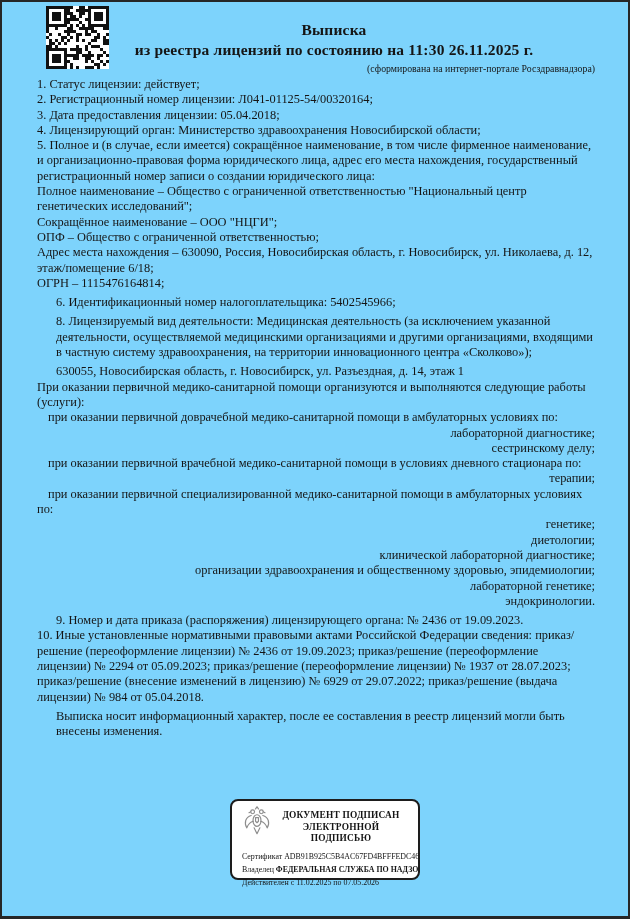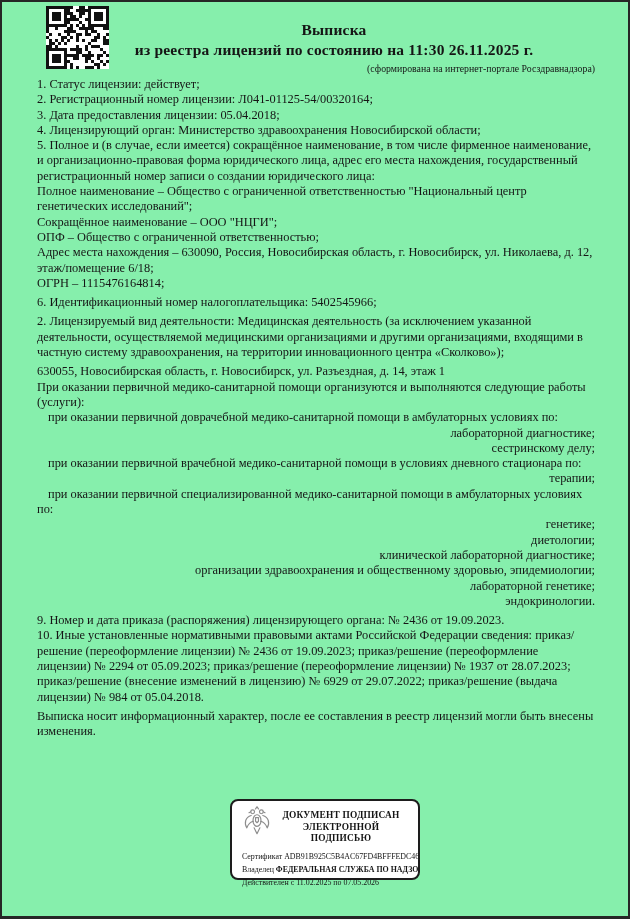--- a/index.html
+++ b/index.html
@@ -1,19 +1,19 @@
 <!DOCTYPE html>
 <html><head>
 <meta charset="utf-8">
 <style>
   html,body{margin:0;padding:0;background:#e8e8e8;}
   .page{
     position:relative;
     width:630px;height:919px;
-    background:#86efac;
+    background:#7dd3fc;
     border:2px solid #262626;
     border-bottom-width:3px;
     box-sizing:border-box;
     font-family:"Liberation Serif", serif;
     color:#151515;
     overflow:hidden;
   }
   .qr{
     position:absolute;left:44px;top:4px;
     width:63px;height:63px;
@@ -39,21 +39,21 @@
     font-size:9.8px;
     line-height:11px;
     margin-top:3px;
   }
   .body{
     padding:3px 33px 0 35px;
     font-size:12.4px;
     line-height:15.3px;
   }
   .body p{margin:0;}
-  .body p.g{margin-top:4px;}
+  .body p.g{margin-top:4px;margin-left:19px;}
   .body p.i1{text-indent:11px;}
   .body p.i2{padding-left:21px;text-align:right;}
   .stamp{
     position:absolute;
     left:228px;top:797px;
     width:190px;height:81px;
     box-sizing:border-box;
     border:2px solid #1d1d1d;
     border-radius:8px;
     background:#fff;
@@ -535,21 +535,21 @@
       <p class="">2. Регистрационный номер лицензии: Л041-01125-54/00320164;</p>
       <p class="">3. Дата предоставления лицензии: 05.04.2018;</p>
       <p class="">4. Лицензирующий орган: Министерство здравоохранения Новосибирской области;</p>
       <p class="">5. Полное и (в случае, если имеется) сокращённое наименование, в том числе фирменное наименование, и организационно-правовая форма юридического лица, адрес его места нахождения, государственный регистрационный номер записи о создании юридического лица:</p>
       <p class="">Полное наименование – Общество с ограниченной ответственностью "Национальный центр генетических исследований";</p>
       <p class="">Сокращённое наименование – ООО "НЦГИ";</p>
       <p class="">ОПФ – Общество с ограниченной ответственностью;</p>
       <p class="">Адрес места нахождения – 630090, Россия, Новосибирская область, г. Новосибирск, ул. Николаева, д. 12, этаж/помещение 6/18;</p>
       <p class="">ОГРН – 1115476164814;</p>
       <p class=" g">6. Идентификационный номер налогоплательщика: 5402545966;</p>
-      <p class=" g">2. Лицензируемый вид деятельности: Медицинская деятельность (за исключением указанной деятельности, осуществляемой медицинскими организациями и другими организациями, входящими в частную систему здравоохранения, на территории инновационного центра «Сколково»);</p>
+      <p class=" g">8. Лицензируемый вид деятельности: Медицинская деятельность (за исключением указанной деятельности, осуществляемой медицинскими организациями и другими организациями, входящими в частную систему здравоохранения, на территории инновационного центра «Сколково»);</p>
       <p class=" g">630055, Новосибирская область, г. Новосибирск, ул. Разъездная, д. 14, этаж 1</p>
       <p class="">При оказании первичной медико-санитарной помощи организуются и выполняются следующие работы (услуги):</p>
       <p class="i1">при оказании первичной доврачебной медико-санитарной помощи в амбулаторных условиях по:</p>
       <p class="i2">лабораторной диагностике;</p>
       <p class="i2">сестринскому делу;</p>
       <p class="i1">при оказании первичной врачебной медико-санитарной помощи в условиях дневного стационара по:</p>
       <p class="i2">терапии;</p>
       <p class="i1">при оказании первичной специализированной медико-санитарной помощи в амбулаторных условиях по:</p>
       <p class="i2">генетике;</p>
       <p class="i2">диетологии;</p>

